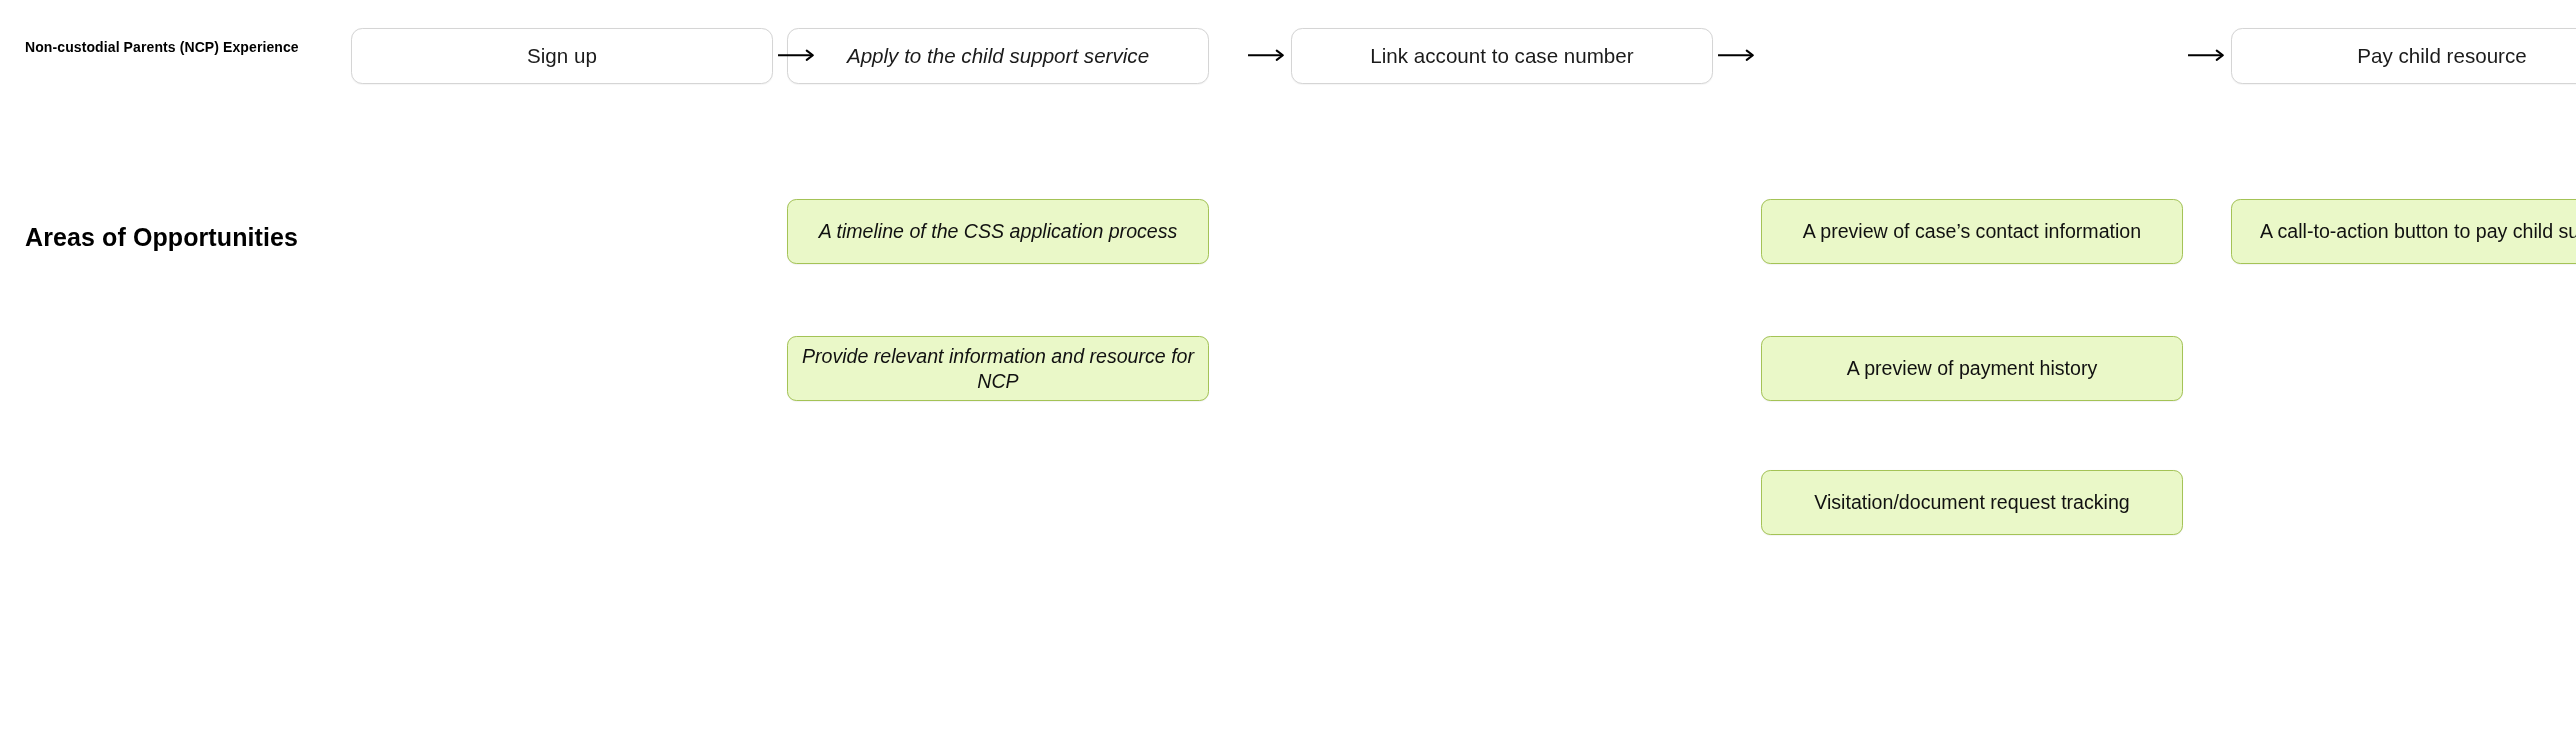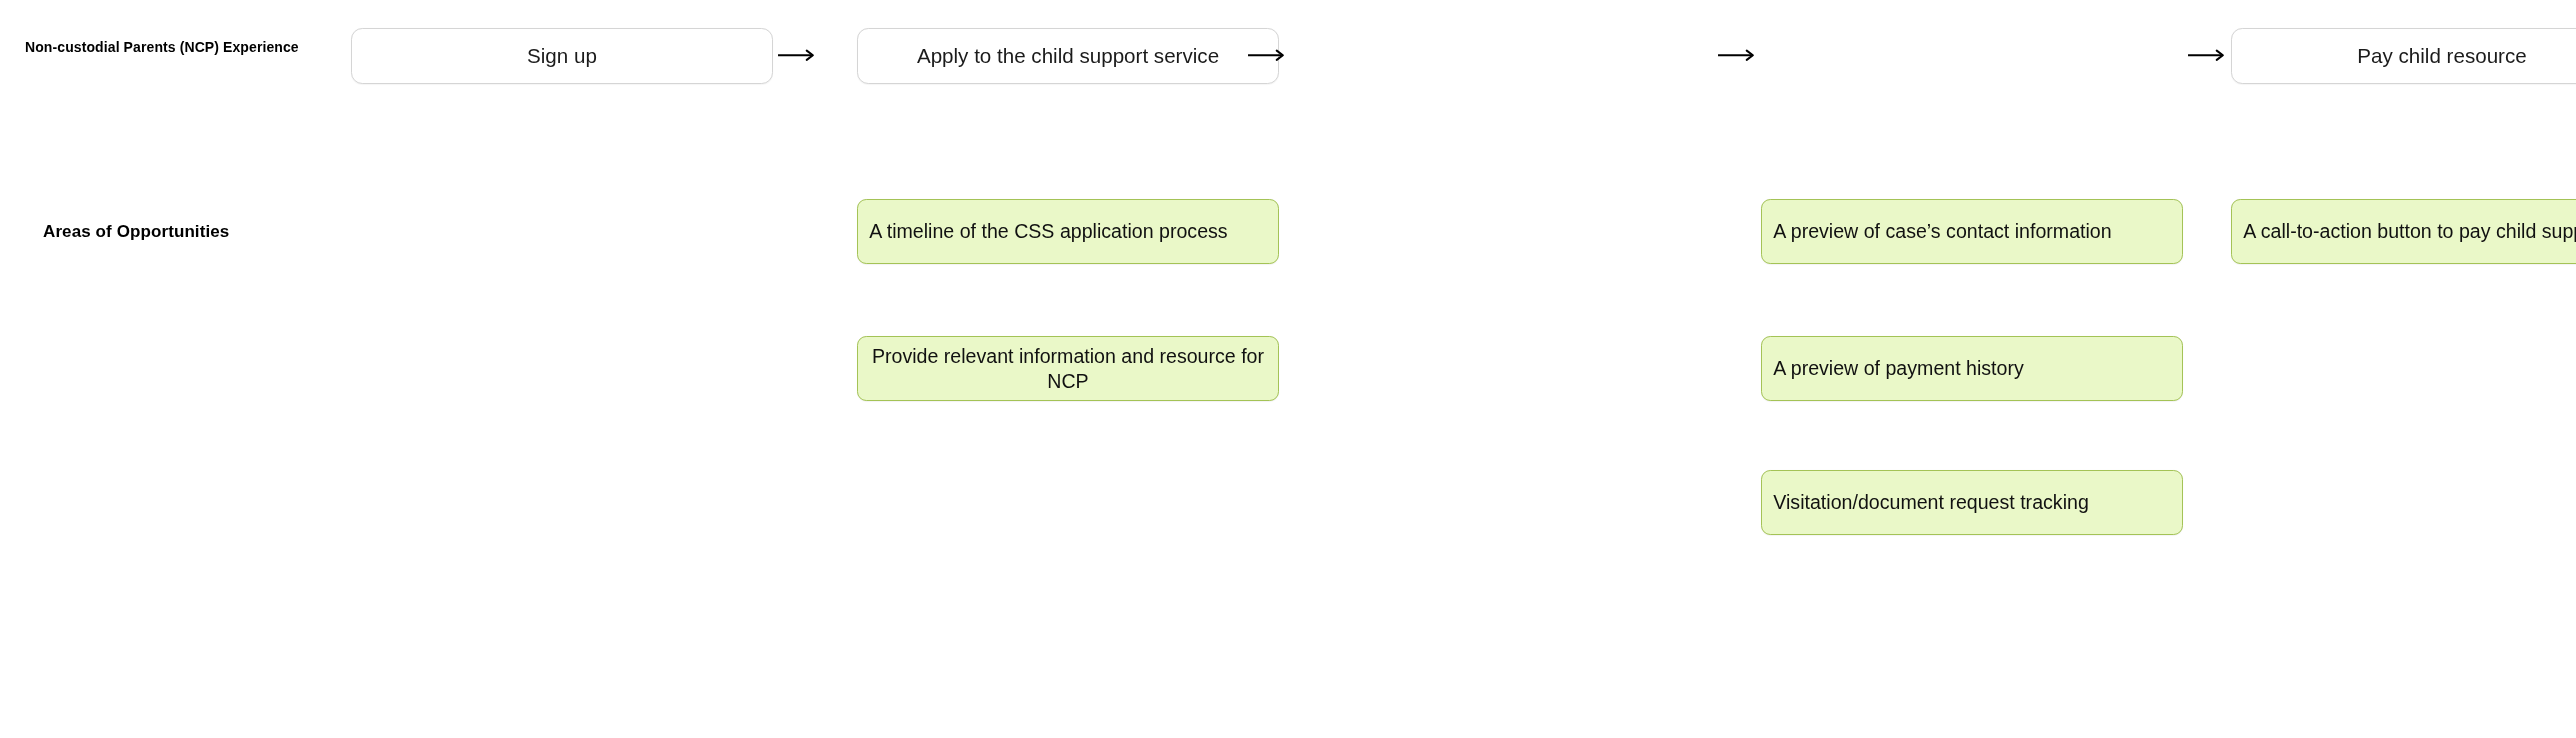--- a/index.html
+++ b/index.html
@@ -33,22 +33,21 @@
   .row-label.r1 {
     left: 25px;
     top: 38px;
     width: 299px;
     font-size: 14px;
   }
   .row-label.r2 {
     left: 25px;
     top: 221px;
     width: 299px;
-    font-size: 17px;
-    margin-left: 18px;
+    font-size: 25px;
   }
 
   
   .col {
     position: absolute;
     top: 0;
     width: 422px;
     height: 739px;
   }
 
@@ -92,21 +91,21 @@
     position: absolute;
     left: 0;
     width: 422px;
     height: 65px;
     box-sizing: border-box;
     background: #eaf8c8;
     border: 1.5px solid #a4c356;
     border-radius: 9.3px;
     display: flex;
     align-items: center;
-    justify-content: flex-start;
+    justify-content: center;
     padding: 2.1px 11.3px;
     box-shadow: 0 0.5px 1px rgba(0,0,0,0.05);
   }
   .opp-label {
     font-size: 19.6px;
     line-height: 1.26;
     text-align: center;
     color: #111111;
     font-weight: 400;
   }
@@ -125,32 +124,35 @@
   <div class="row-label r1">Non-custodial Parents (NCP) Experience</div>
 
   <div class="row-label r2">Areas of Opportunities</div>
 
   <div id="columns-host">
       <div class="col" style="left: 351px;">
         <div class="stage-box">
           <div class="stage-label">Sign up</div>
         </div>
       </div>
-      <div class="col" style="left: 857px;">
+      <div class="col" style="left: 787px; font-style: italic;">
         <div class="stage-box">
           <div class="stage-label">Apply to the child support service</div>
         </div>
         <div class="opp-card slot0">
           <div class="opp-label">A timeline of the CSS application process</div>
         </div>
         <div class="opp-card slot1">
           <div class="opp-label">Provide relevant information and resource for NCP</div>
         </div>
       </div>
       <div class="col" style="left: 1291px;">
+        <div class="stage-box">
+          <div class="stage-label">Link account to case number</div>
+        </div>
       </div>
       <div class="col" style="left: 1761px;">
         <div class="opp-card slot0">
           <div class="opp-label">A preview of case’s contact information</div>
         </div>
         <div class="opp-card slot2">
           <div class="opp-label">Visitation/document request tracking</div>
         </div>
         <div class="opp-card slot1">
           <div class="opp-label">A preview of payment history</div>

